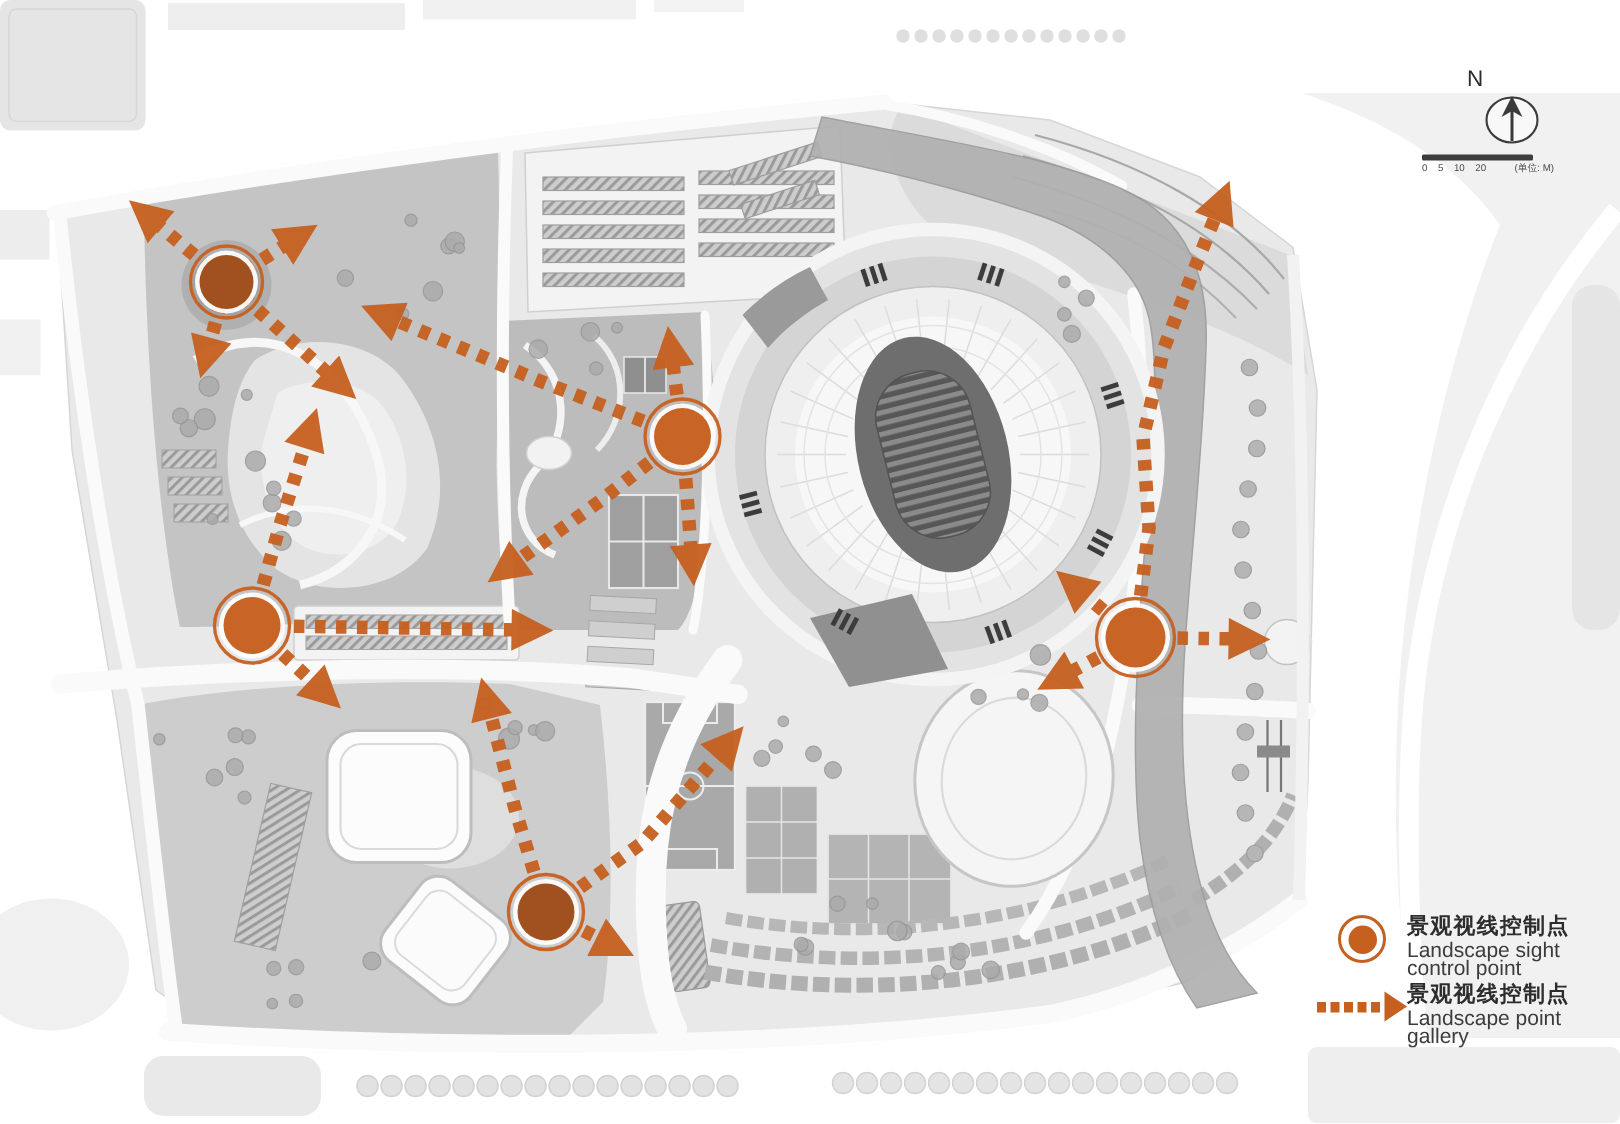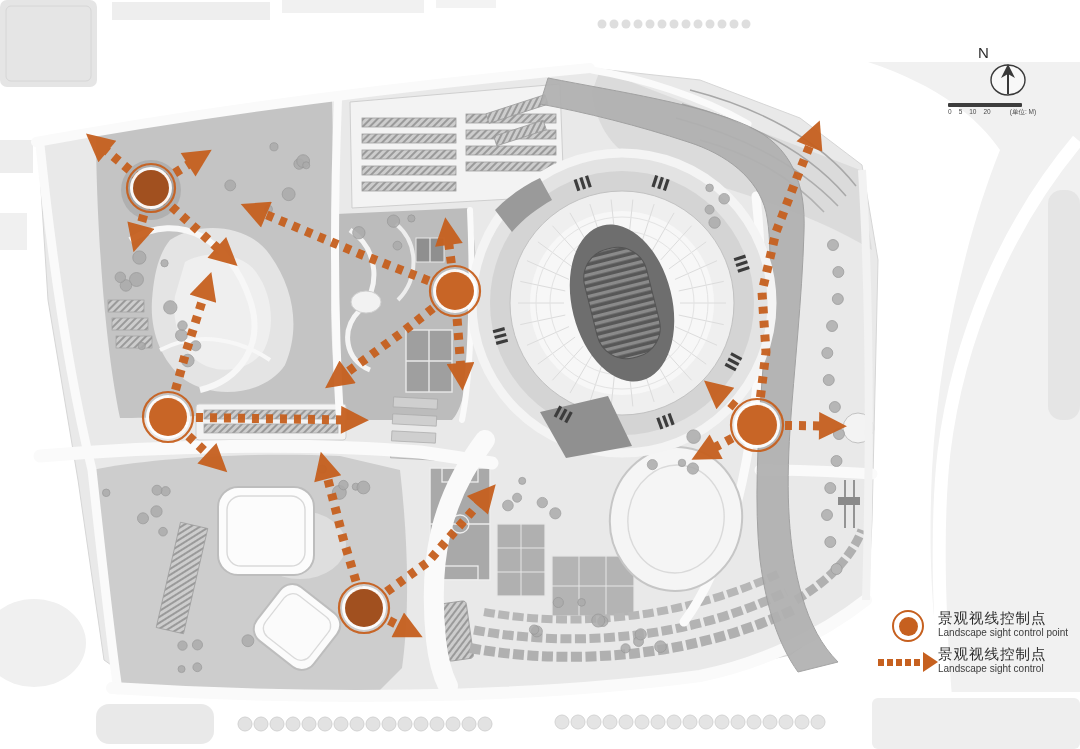--- a/index.html
+++ b/index.html
@@ -23,22 +23,22 @@
   
   .legend{position:absolute;left:878px;top:610px;width:200px;}
   .legend-row{display:flex;align-items:flex-start;margin-bottom:4px;}
   .sym-col{width:56px;display:flex;justify-content:flex-start;align-items:center;flex:none;}
   .sym-circle{width:28px;height:28px;border:2px solid var(--accent);border-radius:50%;display:flex;align-items:center;justify-content:center;margin-left:14px;background:#fff;}
   .sym-circle .core{width:19px;height:19px;background:var(--accent);border-radius:50%;}
   .sym-arrow{display:flex;align-items:center;margin-top:6px;}
   .sym-arrow i{display:block;width:6px;height:7px;background:var(--accent);margin-right:3px;}
   .sym-arrow .tri{display:block;width:0;height:0;border-left:15px solid var(--accent);border-top:10px solid transparent;border-bottom:10px solid transparent;}
   .legend .labels{padding-left:4px;}
-  .legend .cn{font-size:14.5px;font-weight:400;color:#2d2d2d;letter-spacing:1px;line-height:17px;}
-  .legend .en{font-size:10px;color:#3c3c3c;line-height:12px;}
+  .legend .cn{font-size:14.5px;font-weight:700;color:#2d2d2d;letter-spacing:1px;line-height:17px;}
+  .legend .en{font-size:14px;color:#3c3c3c;line-height:12px;}
 </style>
 </head>
 <body>
 
 <div class="stage">
 
 <svg id="map" width="1080" height="749" viewBox="0 0 1080 749">
   <defs>
     <pattern id="hatch" width="5" height="5" patternUnits="userSpaceOnUse" patternTransform="rotate(45)">
       <rect width="5" height="5" fill="#cdcdcd"></rect>
@@ -497,18 +497,18 @@
             <i></i>
             <i></i>
             <i></i>
             <i></i>
             <i></i>
             <b class="tri"></b>
           </span>
         </span>
     <div class="labels">
       <div class="cn">景观视线控制点</div>
-      <div class="en">Landscape sight control</div>
+      <div class="en">Landscape point gallery</div>
     </div>
   </div>
 </div>
 
 </div>
 
 </body></html>

